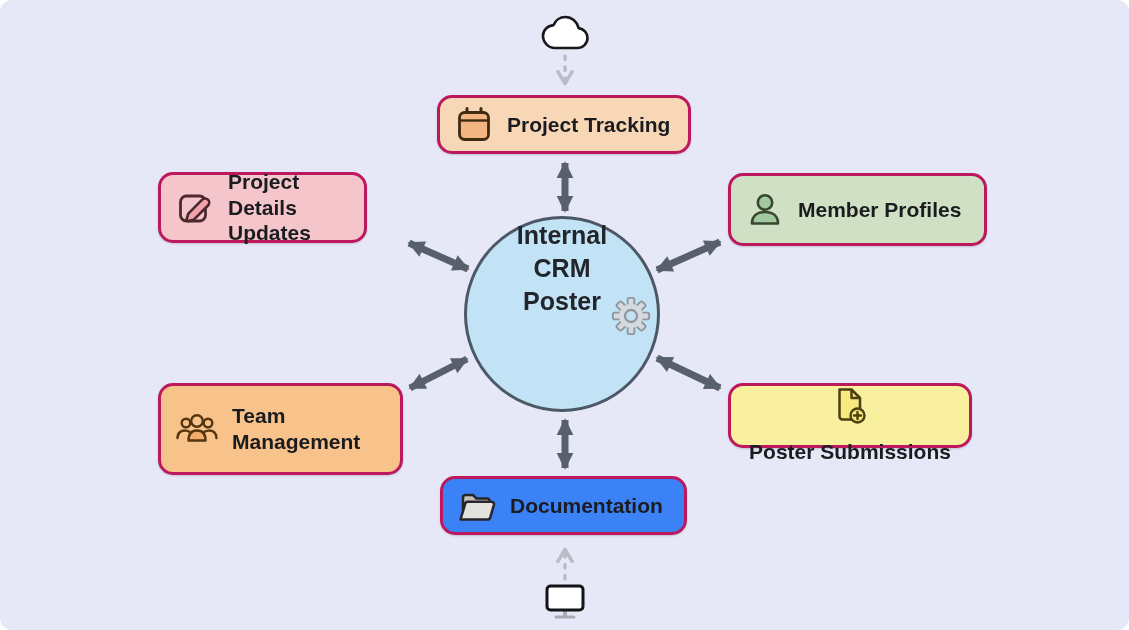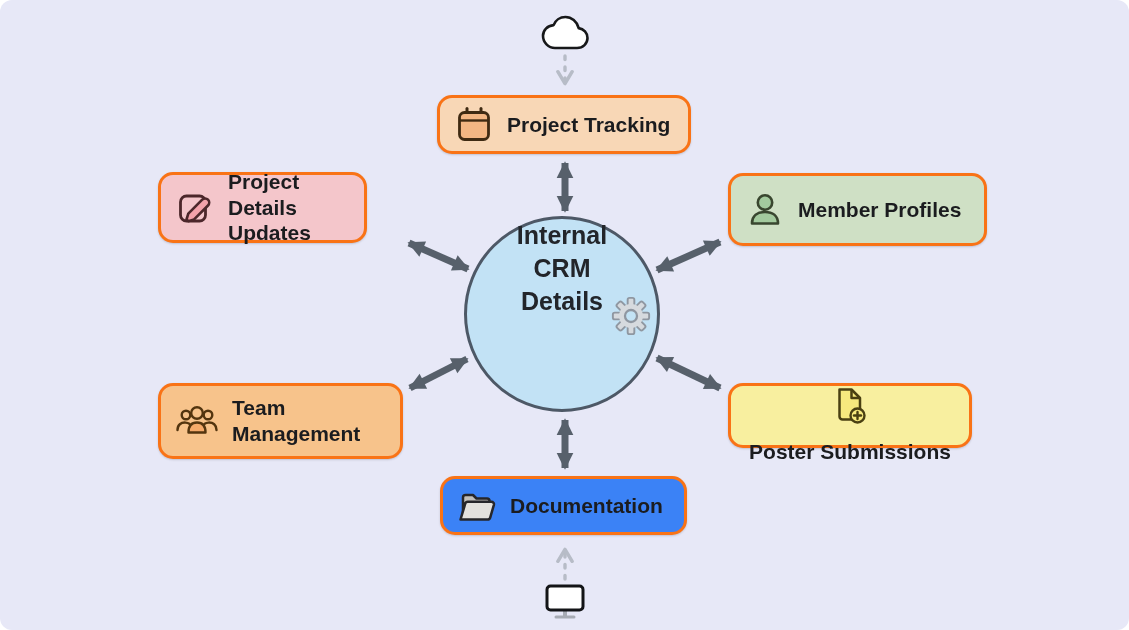--- a/index.html
+++ b/index.html
@@ -5,29 +5,29 @@
   html,body { margin:0; padding:0; background:#ffffff; }
   .canvas {
     position:relative; width:1129px; height:630px;
     background:#e7e8f7; border-radius:12px; overflow:hidden;
     font-family:"Liberation Sans", sans-serif;
   }
   .arrows { position:absolute; left:0; top:0; }
   .node {
     position:absolute; display:flex; align-items:center; gap:13px;
     padding:0 14px; box-sizing:border-box;
-    border:3px solid #f97316; border-radius:15px;
+    border:3px solid #be185d; border-radius:15px;
     font-weight:700; font-size:21px; line-height:1.22; color:#1b1c1f;
     box-shadow:0 1px 2px rgba(60,60,80,.22);
   }
   .node svg { flex:0 0 auto; }
   #node-pt  { left:437px; top:95px;  width:254px; height:59px; background:#f8d7b6; }
   #node-pd  { left:158px; top:172px; width:209px; height:71px; background:#f4c6cb; }
   #node-mp  { left:728px; top:173px; width:259px; height:73px; background:#cfe0c5; }
-  #node-tm  { left:158px; top:383px; width:245px; height:76px; background:#f7c38b; }
+  #node-tm  { left:158px; top:383px; width:245px; height:92px; background:#f7c38b; }
   #node-ps  { left:728px; top:383px; width:244px; height:65px; background:#f8ef9f;flex-direction:column; }
   #node-doc { left:440px; top:476px; width:247px; height:59px; background:#3b82f6; }
   .hub {
     position:absolute; left:464px; top:216px; width:196px; height:196px;
     background:#c2e2f5; border:3.5px solid #4d5866; border-radius:50%;
     box-sizing:border-box; display:flex; flex-direction:column;
     align-items:center; justify-content:flex-start;
     font-weight:700; font-size:25px; line-height:33px; color:#22252a;
   }
   .hub .gear { position:absolute; left:143px; top:76px; }
@@ -63,21 +63,21 @@
     </g>
   </svg>
 
   <svg id="cloud" class="ext" width="56" height="42" viewBox="0 0 56 42">
     <path d="M17 36 H39 C45 36 49.5 31.5 49.5 26 C49.5 21 45.7 16.8 40.7 16.1 C39 9.5 33.6 5 27.4 5 C22 5 17.4 8.3 15.6 13.1 C9.3 13.6 5 18.2 5 23.8 C5 30.5 10.4 36 17 36 Z" fill="#ffffff" stroke="#17181a" stroke-width="2.6" stroke-linejoin="round"></path>
   </svg>
 
   <div class="hub">
     <span>Internal</span>
     <span>CRM</span>
-    <span>Details</span>
+    <span>Poster</span>
     <svg class="gear" width="42" height="42" viewBox="0 0 44 44">
       <g fill="#d6dade" stroke="#8f97a1" stroke-width="2">
         <rect x="18.5" y="3" width="7" height="38" rx="2"></rect>
         <rect x="18.5" y="3" width="7" height="38" rx="2" transform="rotate(45 22 22)"></rect>
         <rect x="18.5" y="3" width="7" height="38" rx="2" transform="rotate(90 22 22)"></rect>
         <rect x="18.5" y="3" width="7" height="38" rx="2" transform="rotate(135 22 22)"></rect>
       </g>
       <circle cx="22" cy="22" r="12.5" fill="#d6dade"></circle>
       <circle cx="22" cy="22" r="6.3" fill="#c3e3f5" stroke="#8f97a1" stroke-width="2.4"></circle>
     </svg>

